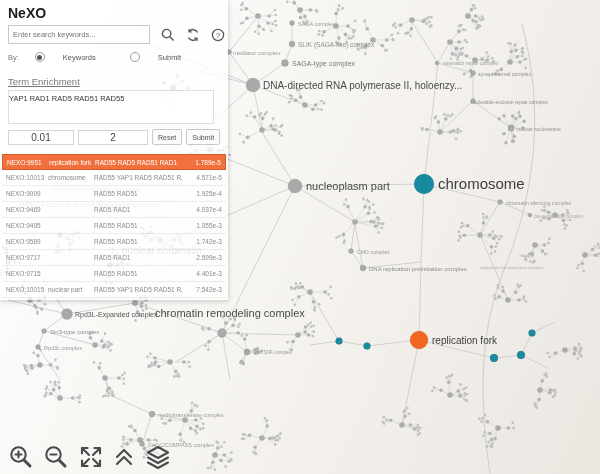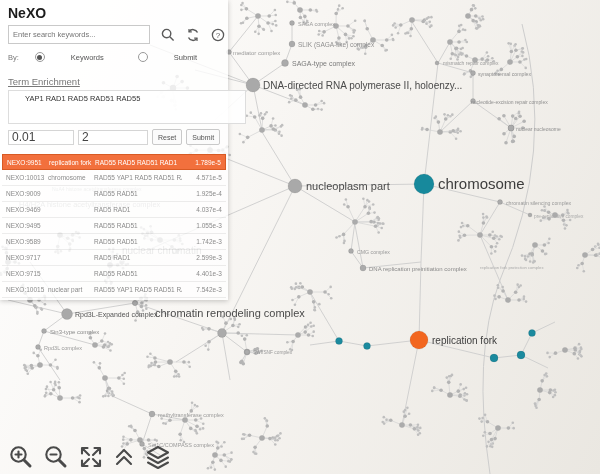--- a/index.html
+++ b/index.html
@@ -14,28 +14,28 @@
     box-shadow:0 1px 5px rgba(0,0,0,0.22);padding:0 0 2px 0;}
   .p-title{font-size:14px;font-weight:bold;color:#1c1c1c;padding:5px 8px 2px 8px;}
   .search-row{display:flex;align-items:center;padding:2px 8px;gap:11px;}
   .search-row input{flex:0 0 132px;height:17px;border:1px solid #c9c9c9;background:rgba(255,255,255,0.85);
     font-size:7.5px;color:#444;padding:0 4px;outline:none;}
   .icon-btn{width:15px;height:15px;display:inline-flex;align-items:center;justify-content:center;cursor:pointer;}
   .by-row{display:flex;align-items:center;padding:6px 8px 4px 8px;font-size:7.5px;color:#777;gap:16px;}
   .radio{display:inline-block;width:8px;height:8px;border:1px solid #999;border-radius:50%;
     background:#fff;position:relative;vertical-align:middle;}
   .radio.checked:after{content:"";position:absolute;left:1.5px;top:1.5px;width:5px;height:5px;border-radius:50%;background:#555;}
-  .radio-label{color:#555;margin-right:18px;margin-left:10px;}
+  .radio-label{color:#555;margin-right:18px;margin-left:2px;}
   .te-head{font-size:9.5px;color:#777;padding:10px 8px 3px 8px;text-decoration:underline;}
   .panel textarea{display:block;width:204px;height:26px;margin:0 8px;border:1px solid #ddd;
     background:rgba(255,255,255,0.85);font-size:7.5px;color:#333;font-family:"Liberation Sans",sans-serif;
-    resize:none;outline:none;padding:3px 16px;}
+    resize:none;outline:none;padding:3px 0;}
   .param-row{display:flex;align-items:center;padding:5px 8px;gap:4px;}
   .param-row input{height:13px;border:1px solid #d5d5d5;background:rgba(255,255,255,0.85);
-    font-size:12px;color:#444;padding:0 3px;outline:none;}
+    font-size:10px;color:#444;padding:0 3px;outline:none;text-align:center;}
   .in-pval{width:58px;} .in-depth{width:62px;}
   .param-row button{height:16px;border:1px solid #c9c9c9;background:#fbfbfb;border-radius:2px;
     font-size:7px;color:#555;padding:0 5px;font-family:"Liberation Sans",sans-serif;cursor:pointer;}
   
   .results{margin:4px 2px 0 2px;}
   .trow{display:flex;align-items:center;height:15px;border-bottom:1px solid rgba(0,0,0,0.07);
     font-size:6.5px;color:#8a8a8a;white-space:nowrap;cursor:pointer;}
   .trow.hl{background:#f2703d;border:1px solid #d85a24;color:#fff;height:14px;}
   .c-id{flex:0 0 42px;padding-left:4px;overflow:hidden;}
   .c-term{flex:0 0 46px;overflow:hidden;}

